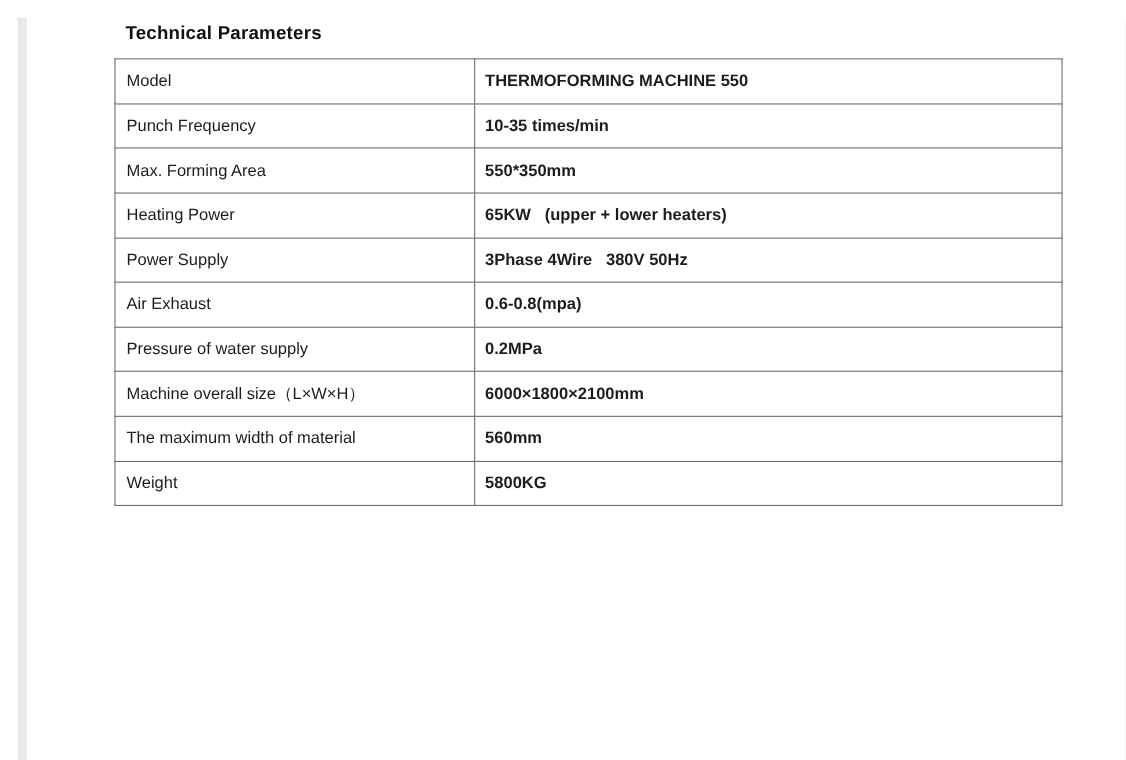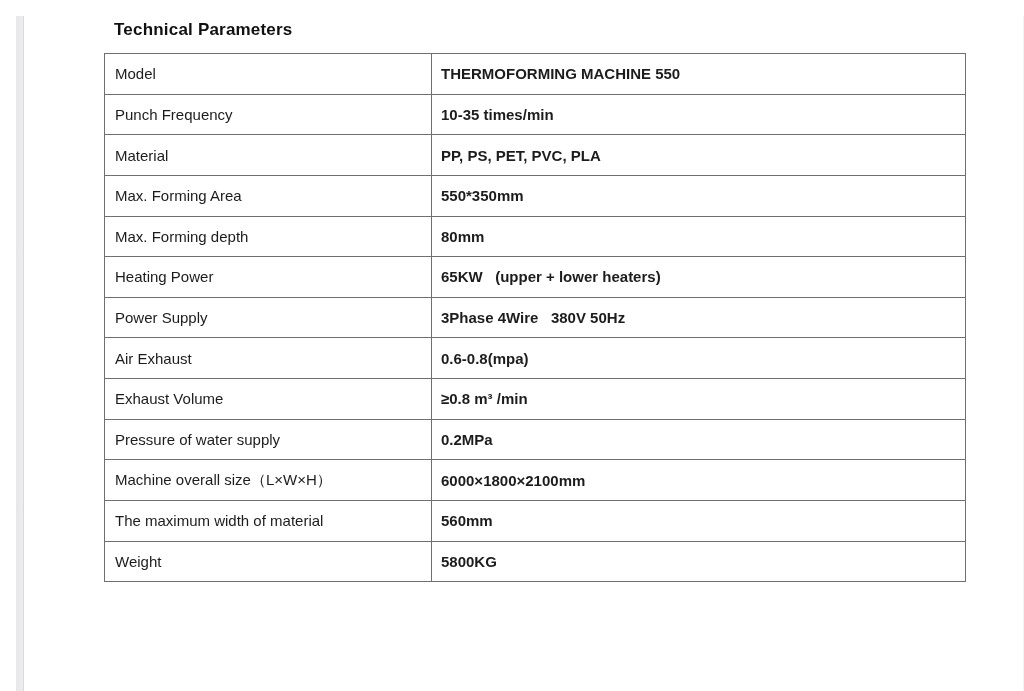--- a/index.html
+++ b/index.html
@@ -73,46 +73,34 @@
     <tbody>
       <tr>
         <td class="param-label">Model</td>
         <td class="param-value">THERMOFORMING MACHINE 550</td>
       </tr>
       <tr>
         <td class="param-label">Punch Frequency</td>
         <td class="param-value">10-35 times/min</td>
       </tr>
       <tr>
-        <td class="param-label">Material</td>
-        <td class="param-value">PP, PS, PET, PVC, PLA</td>
-      </tr>
-      <tr>
         <td class="param-label">Max. Forming Area</td>
         <td class="param-value">550*350mm</td>
-      </tr>
-      <tr>
-        <td class="param-label">Max. Forming depth</td>
-        <td class="param-value">80mm</td>
       </tr>
       <tr>
         <td class="param-label">Heating Power</td>
         <td class="param-value">65KW   (upper + lower heaters)</td>
       </tr>
       <tr>
         <td class="param-label">Power Supply</td>
         <td class="param-value">3Phase 4Wire   380V 50Hz</td>
       </tr>
       <tr>
         <td class="param-label">Air Exhaust</td>
         <td class="param-value">0.6-0.8(mpa)</td>
-      </tr>
-      <tr>
-        <td class="param-label">Exhaust Volume</td>
-        <td class="param-value">≥0.8 m³ /min</td>
       </tr>
       <tr>
         <td class="param-label">Pressure of water supply</td>
         <td class="param-value">0.2MPa</td>
       </tr>
       <tr>
         <td class="param-label">Machine overall size（L×W×H）</td>
         <td class="param-value">6000×1800×2100mm</td>
       </tr>
       <tr>

